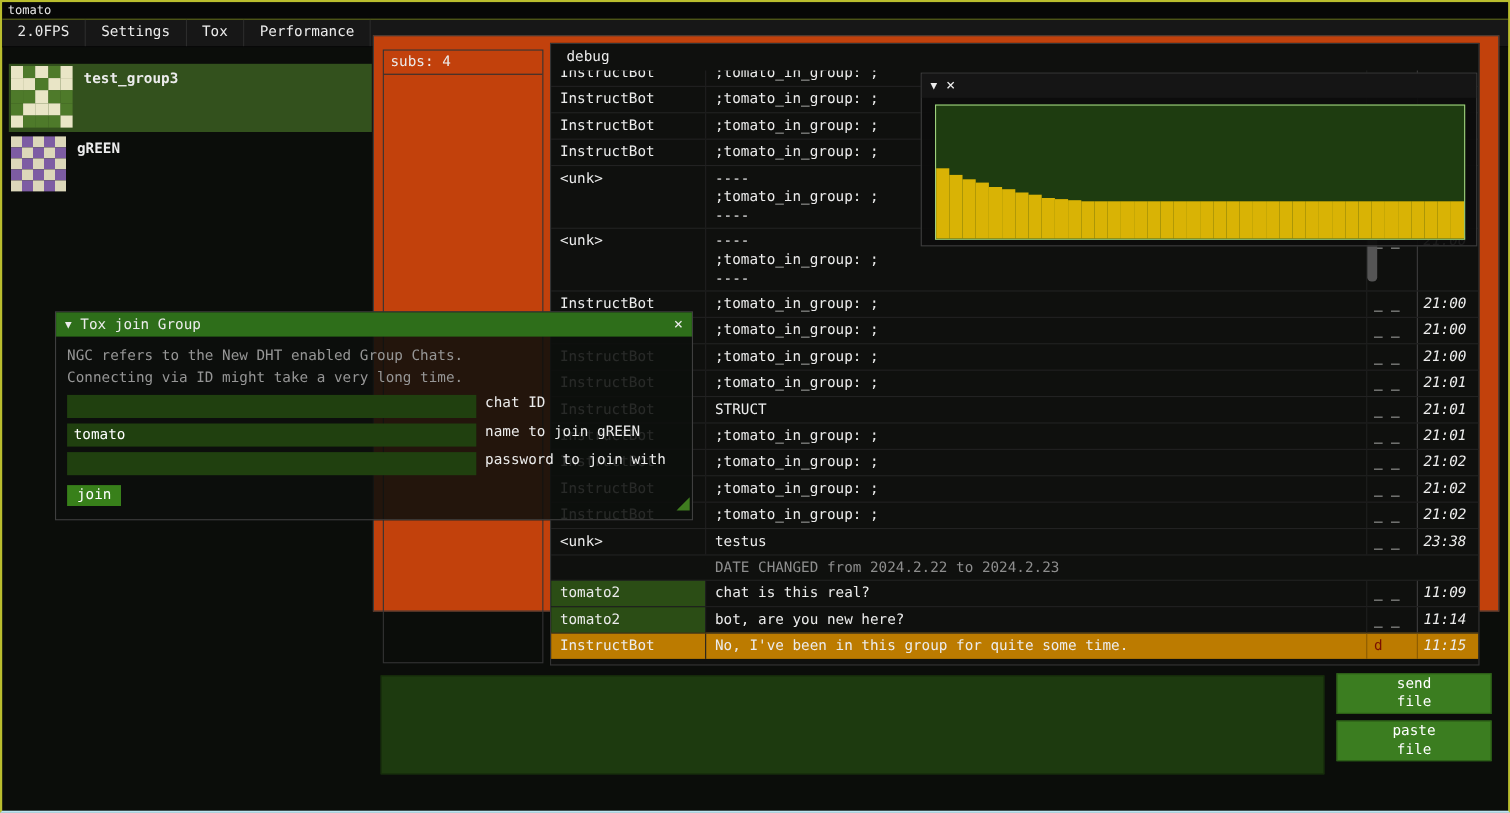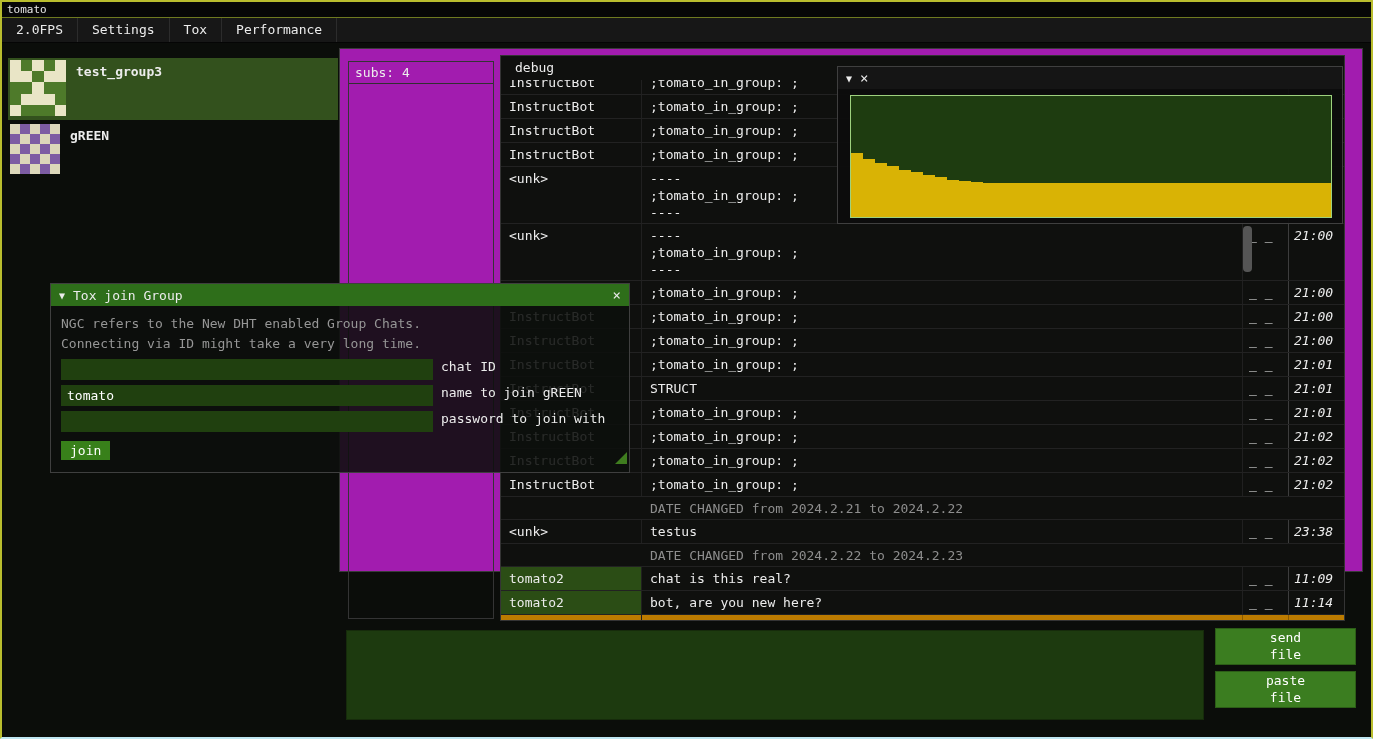--- a/index.html
+++ b/index.html
@@ -14,22 +14,22 @@
   .menubar{height:24px;background:#171717;display:flex;align-items:stretch;border-bottom:1px solid #050505;}
   .menu-item{padding:3px 14px;border-right:1px solid #2c2c2c;line-height:18px;cursor:default;}
   .menu-item.fps{color:#e8e8e8;}
   
   .sidebar{position:absolute;left:6px;top:56px;width:330px;}
   .group-item{display:flex;gap:10px;padding:2px;margin-bottom:2px;min-height:58px;}
   .group-item.selected{background:#33511d;}
   .avatar{display:grid;grid-template-columns:repeat(5,1fr);grid-template-rows:repeat(5,1fr);flex:none;}
   .group-name{margin-top:4px;font-weight:bold;}
   
-  .main-panel{position:absolute;left:337px;top:46px;width:1024px;height:524px;
-    border:1px solid #3a3a3a;background:#a21caf;box-sizing:border-box;}
+  .main-panel{position:absolute;left:337px;top:30px;width:1024px;height:524px;
+    border:1px solid #3a3a3a;background:#c2410c;box-sizing:border-box;}
   .subs-panel{position:absolute;left:8px;top:12px;width:146px;height:558px;
     border:1px solid #343434;box-sizing:border-box;}
   .subs-header{padding:3px 6px;border-bottom:1px solid #303030;}
   .member{padding:1px 6px;line-height:19px;white-space:nowrap;}
   .chat-panel{position:absolute;left:160px;top:6px;width:845px;height:566px;
     border:1px solid #343434;background:#0f100e;box-sizing:border-box;}
   .chat-tab{padding:4px 14px;}
   .chat-log{position:absolute;left:0;top:24px;right:0;height:540px;overflow:hidden;}
   .chat-row{display:flex;align-items:stretch;border-top:1px solid #222;min-height:23px;line-height:17px;}
   .chat-row:first-child{border-top:none;margin-top:-9px;}
@@ -283,26 +283,20 @@
             <div class="cell-time">21:02</div>
           </div>
           <div class="chat-row">
             <div class="cell-sender">InstructBot</div>
             <div class="cell-msg">
               <div>;tomato_in_group: ;</div>
             </div>
             <div class="cell-flags">_ _</div>
             <div class="cell-time">21:02</div>
           </div>
-          <div class="chat-row date-row">
-            <div class="cell-sender"></div>
-            <div class="cell-msg">DATE CHANGED from 2024.2.21 to 2024.2.22</div>
-            <div class="cell-flags"></div>
-            <div class="cell-time"></div>
-          </div>
           <div class="chat-row">
             <div class="cell-sender">&lt;unk&gt;</div>
             <div class="cell-msg">
               <div>testus</div>
             </div>
             <div class="cell-flags">_ _</div>
             <div class="cell-time">23:38</div>
           </div>
           <div class="chat-row date-row">
             <div class="cell-sender"></div>

